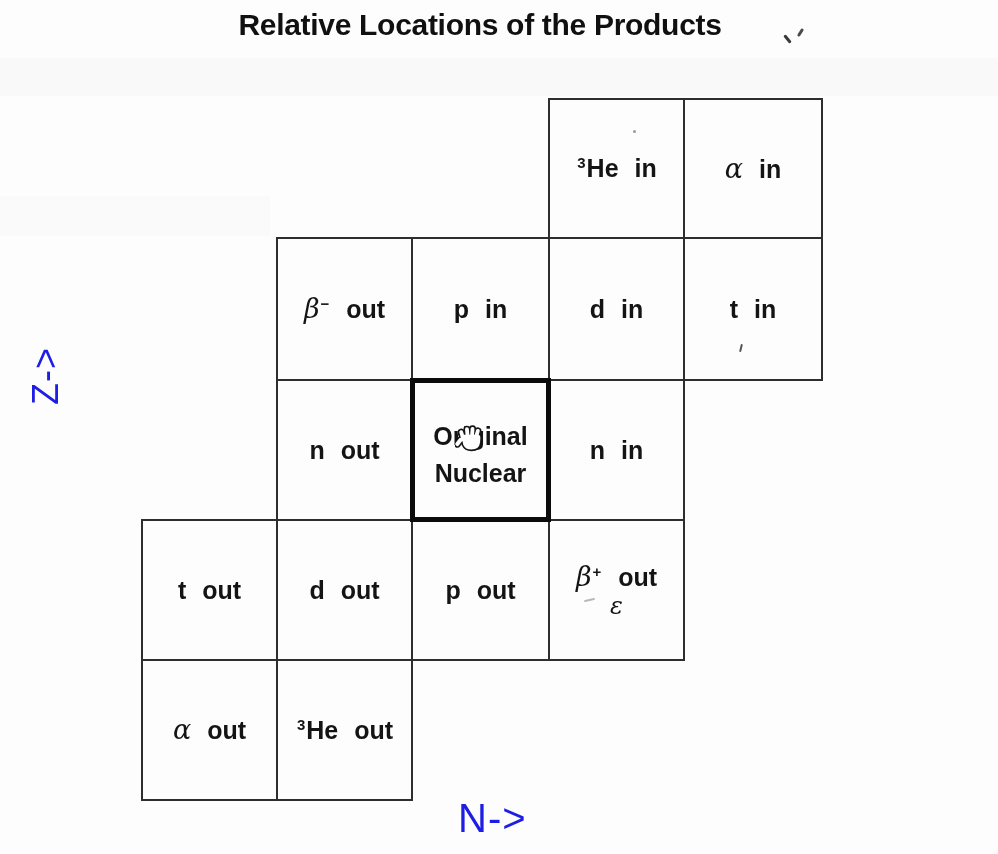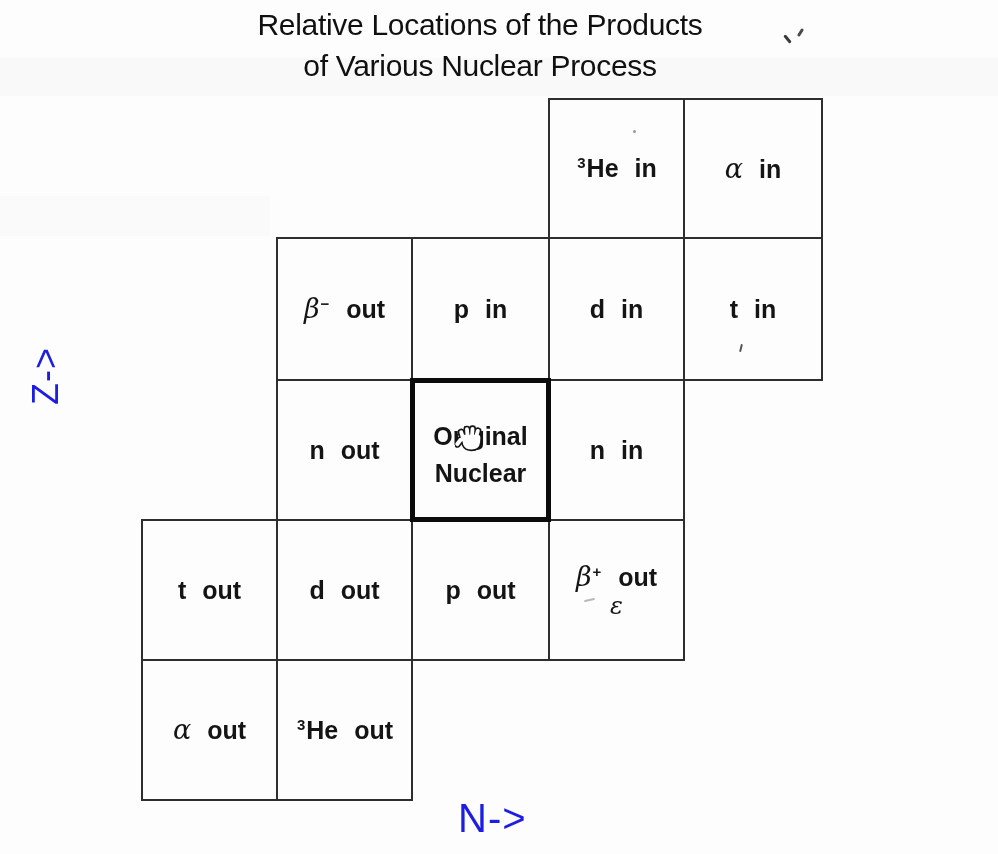--- a/index.html
+++ b/index.html
@@ -8,21 +8,21 @@
     background:#fdfdfd;
     font-family:"Liberation Sans","DejaVu Sans",sans-serif;
     color:#161616;
   }
   .canvas{position:absolute;inset:0;cursor:grab;}
   .shade-band{position:absolute;left:0;top:58px;width:100%;height:38px;background:#f4f4f4;opacity:.45;}
   .shade-band2{position:absolute;left:0;top:196px;width:270px;height:40px;background:#f5f5f5;opacity:.4;}
 
   .title{
     position:absolute;top:4px;left:0;width:960px;text-align:center;
-    font-weight:400;font-size:30px;line-height:41px;color:#101010;
+    font-weight:700;font-size:30px;line-height:41px;color:#101010;
     letter-spacing:-0.3px;
   }
 
   .cell{
     position:absolute;box-sizing:border-box;
     border:2px solid #2e2e2e;background:transparent;
     display:flex;flex-direction:column;align-items:center;justify-content:center;
   }
   .cell.thick{border:5px solid #0b0b0b;z-index:2;}
   .line{
@@ -66,21 +66,20 @@
 </head>
 <body>
 
 <div class="canvas">
 
   <div class="shade-band"></div>
   <div class="shade-band2"></div>
 
   <div class="title">
     <div>Relative Locations of the Products</div>
-    <div>of Various Nuclear Process</div>
   </div>
 
   <div id="grid">
       <div class="cell" style="left: 548px; top: 98px; width: 137px; height: 141px;">
         <div class="line">
           <sup>3</sup>
           <span class="txt">He</span>
           <span class="gap"></span>
           <span class="txt">in</span>
         </div>

